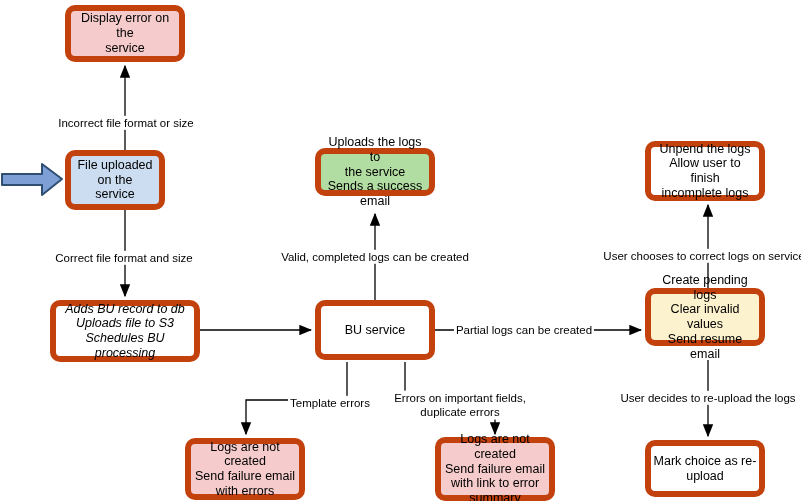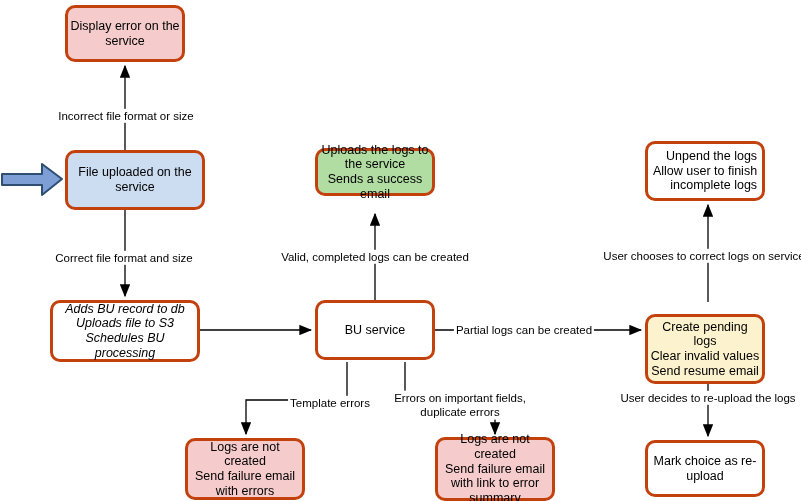--- a/index.html
+++ b/index.html
@@ -5,50 +5,50 @@
   html,body{margin:0;padding:0;}
   body{
     width:801px;height:501px;position:relative;background:#ffffff;
     font-family:"Liberation Sans","DejaVu Sans",sans-serif;color:#000;
     overflow:hidden;
   }
   .canvas{position:absolute;inset:0;}
   svg.wires{position:absolute;left:0;top:0;pointer-events:none;}
   .node{
     position:absolute;box-sizing:border-box;
-    border:3px solid #c2410c;border-radius:10px;
+    border:6px solid #c2410c;border-radius:10px;
     display:flex;align-items:center;justify-content:center;
     text-align:center;white-space:pre-line;
     font-size:12.5px;line-height:1.18;padding:2px;
   }
   .fill-pink{background:#f5cccb;}
   .fill-blue{background:#ccddf1;}
   .fill-green{background:#b1dda3;}
   .fill-yellow{background:#fcf2cd;}
   .fill-white{background:#ffffff;}
   .edge-label{
     position:absolute;transform:translate(-50%,-50%);
     background:#ffffff;padding:0 2px;
     font-size:11.5px;line-height:1.25;white-space:nowrap;
     text-align:center;
   }
   .edge-label.wrap2{white-space:pre-line;}
   
   #n-display-error   {left:65px;  top:5px;   width:120px; height:57px;}
-  #n-file-uploaded   {left:65px;  top:150px; width:140px; height:60px;}
+  #n-file-uploaded   {left:65px;  top:150px; width:100px; height:60px;}
   #n-adds-bu         {left:50px;  top:300px; width:150px; height:62px;font-style:italic;}
   #n-uploads-logs    {left:315px; top:148px; width:120px; height:48px;}
   #n-bu-service      {left:315px; top:300px; width:120px; height:60px;}
-  #n-create-pending  {left:645px; top:314px; width:120px; height:70px;}
-  #n-unpend          {left:645px; top:141px; width:120px; height:60px;text-align:right;}
+  #n-create-pending  {left:645px; top:288px; width:120px; height:58px;}
+  #n-unpend          {left:645px; top:141px; width:120px; height:60px;}
   #n-mark-choice     {left:645px; top:440px; width:120px; height:57px;}
   #n-failure-errors  {left:185px; top:438px; width:120px; height:62px;}
   #n-failure-summary {left:435px; top:437px; width:120px; height:64px;}
   
-  #l-incorrect  {left:126px; top:116px;}
+  #l-incorrect  {left:126px; top:123px;}
   #l-correct    {left:124px; top:258px;}
   #l-valid      {left:375px; top:257px;}
   #l-partial    {left:524px; top:330px;}
   #l-template   {left:330px; top:403px;}
   #l-errfields  {left:460px; top:397px;margin-top:8px;}
   #l-usercorrect{left:704px; top:256px;}
   #l-userreup   {left:708px; top:398px;}
 </style>
 </head>
 <body>

